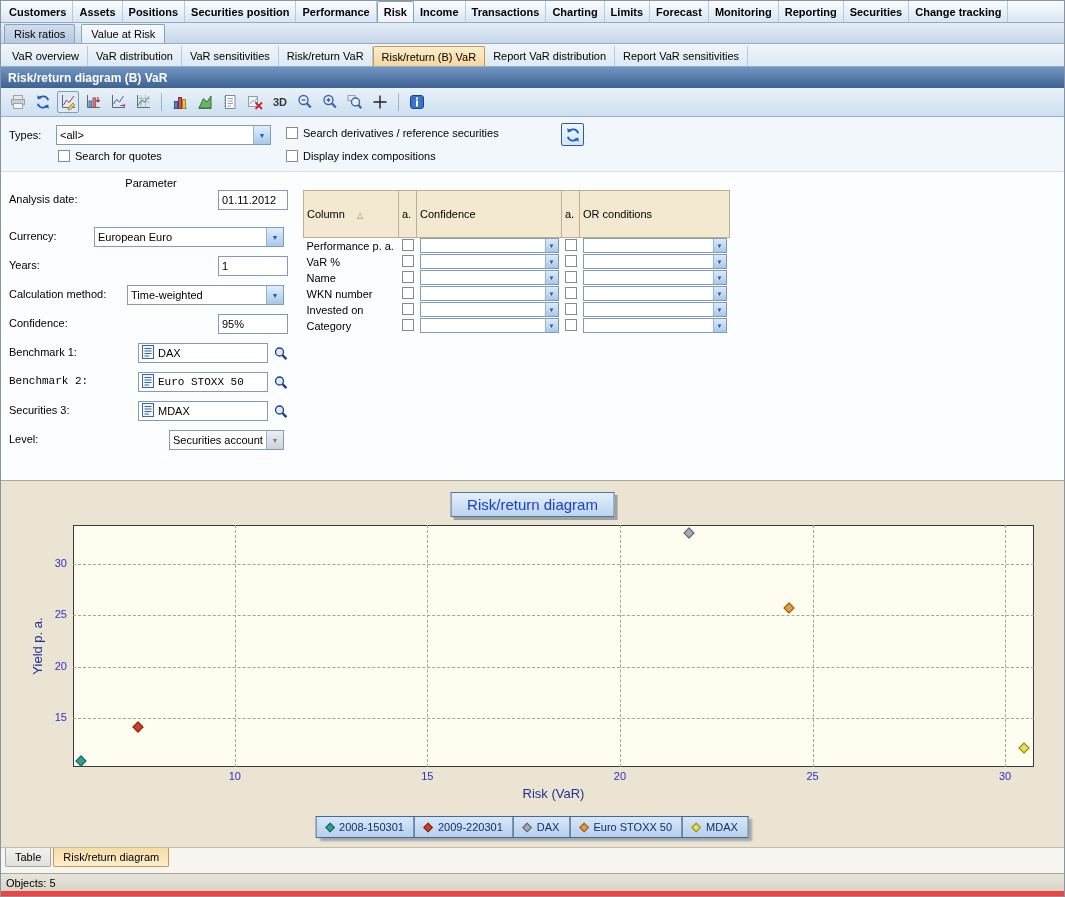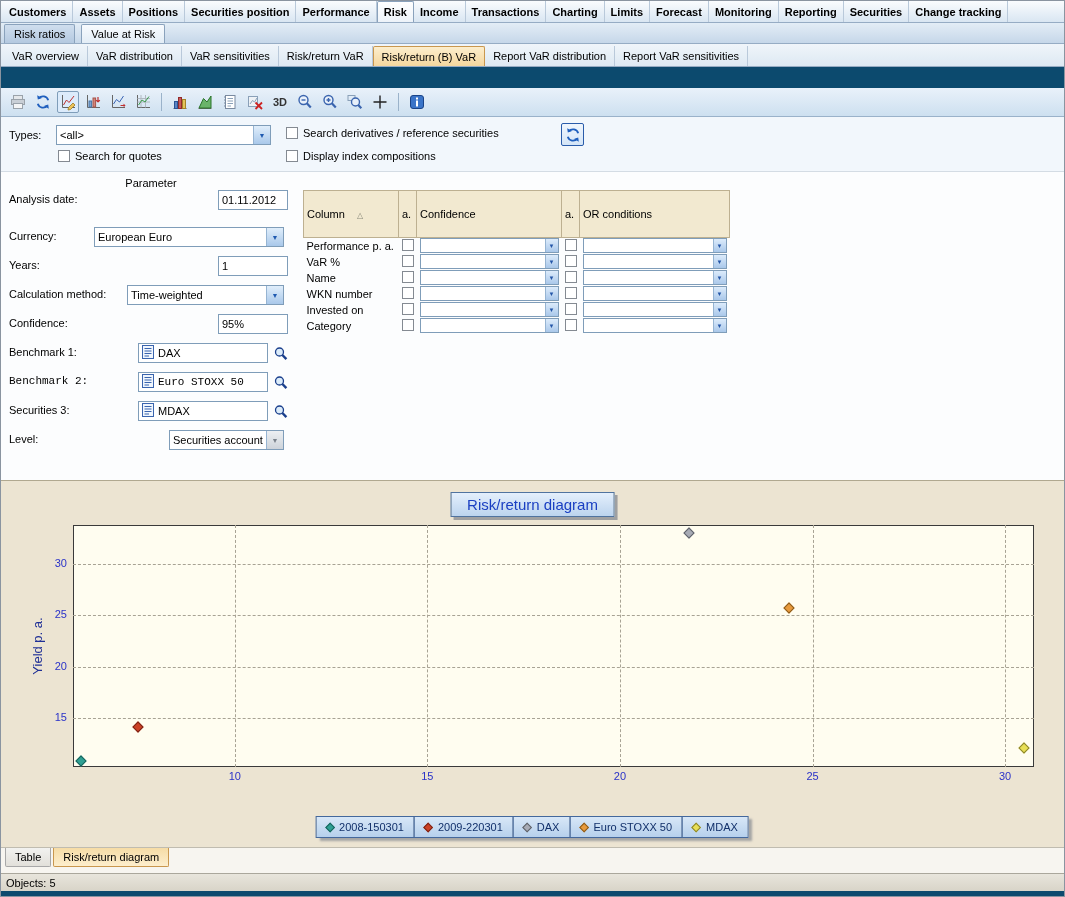--- a/index.html
+++ b/index.html
@@ -1,17 +1,17 @@
 <!DOCTYPE html>
 <html><head>
 <meta charset="utf-8">
 <style>
 *{margin:0;padding:0;box-sizing:border-box}
 body{font-family:"Liberation Sans","DejaVu Sans",sans-serif;background:#fff}
-#app{position:relative;width:1065px;height:897px;border:1px solid #8a94a0;background:#0c4a6e;overflow:hidden;font-size:11px;color:#000}
+#app{position:relative;width:1065px;height:897px;border:1px solid #8a94a0;background:#ef4444;overflow:hidden;font-size:11px;color:#000}
 
 
 #menu-bar{position:absolute;top:0;left:0;right:0;height:22px;background:linear-gradient(#fafcfe,#d9e6f2);border-bottom:1px solid #96acc4;display:flex;align-items:stretch;padding-left:2px;overflow:hidden}
 .menu-item{display:flex;align-items:center;padding:0 6px;font-weight:bold;border-right:1px solid #b9c9da;white-space:nowrap;cursor:default}
 .menu-item.active{background:linear-gradient(#fff,#edf3f9);border:1px solid #8aa2bc;border-bottom:none;border-radius:2px 2px 0 0}
 
 #tab-row2{position:absolute;top:22px;left:0;right:0;height:21px;background:linear-gradient(#e3edf6,#c6d7e9);border-bottom:1px solid #96acc4;display:flex;align-items:flex-end;padding-left:3px}
 .tab2{height:19px;display:flex;align-items:center;padding:0 9px;border:1px solid #8aa2bc;border-bottom:none;border-radius:2px 2px 0 0;background:linear-gradient(#cfdeee,#b4c9e0);margin-right:6px;white-space:nowrap}
 .tab2.active{background:linear-gradient(#f8fbfe,#e3edf6)}
 
@@ -114,20 +114,21 @@
     </div>
   <div id="tab-row3">
       <div class="tab3">VaR overview</div>
       <div class="tab3">VaR distribution</div>
       <div class="tab3">VaR sensitivities</div>
       <div class="tab3">Risk/return VaR</div>
       <div class="tab3 active">Risk/return (B) VaR</div>
       <div class="tab3">Report VaR distribution</div>
       <div class="tab3">Report VaR sensitivities</div>
     </div>
+  <div id="title-bar">Risk/return diagram (B) VaR</div>
   <div id="toolbar">
       <div class="tb-btn">
         <svg width="18" height="18" viewBox="0 0 18 18">
           <rect x="4.5" y="2.5" width="9" height="4" fill="#e4e7ea" stroke="#9aa2aa"></rect>
           <rect x="2.5" y="6.5" width="13" height="5" fill="#c9cfd6" stroke="#9aa2aa"></rect>
           <rect x="4.5" y="10.5" width="9" height="5" fill="#f4f5f6" stroke="#9aa2aa"></rect>
         </svg>
       </div>
       <div class="tb-btn">
         <svg width="18" height="18" viewBox="0 0 18 18">
@@ -458,20 +459,21 @@
         <div class="select p-sel" style="width: 115px;">
           <span class="sel-val">Securities account</span>
           <span class="sel-arrow gray">▼</span>
         </div>
       </div>
     </div>
 
   <div id="chart-section">
     <div id="chart-title-btn">Risk/return diagram</div>
     <div id="plot"></div>
+    <div id="x-axis-label">Risk (VaR)</div>
     <div id="y-axis-label">Yield p. a.</div>
     <div id="legend">
         <div class="leg-item">
           <span class="leg-d" style="background: rgb(47, 160, 147); border-color: rgb(23, 99, 92);"></span>
           <span class="leg-t">2008-150301</span>
         </div>
         <div class="leg-item">
           <span class="leg-d" style="background: rgb(204, 65, 37); border-color: rgb(122, 35, 21);"></span>
           <span class="leg-t">2009-220301</span>
         </div>

